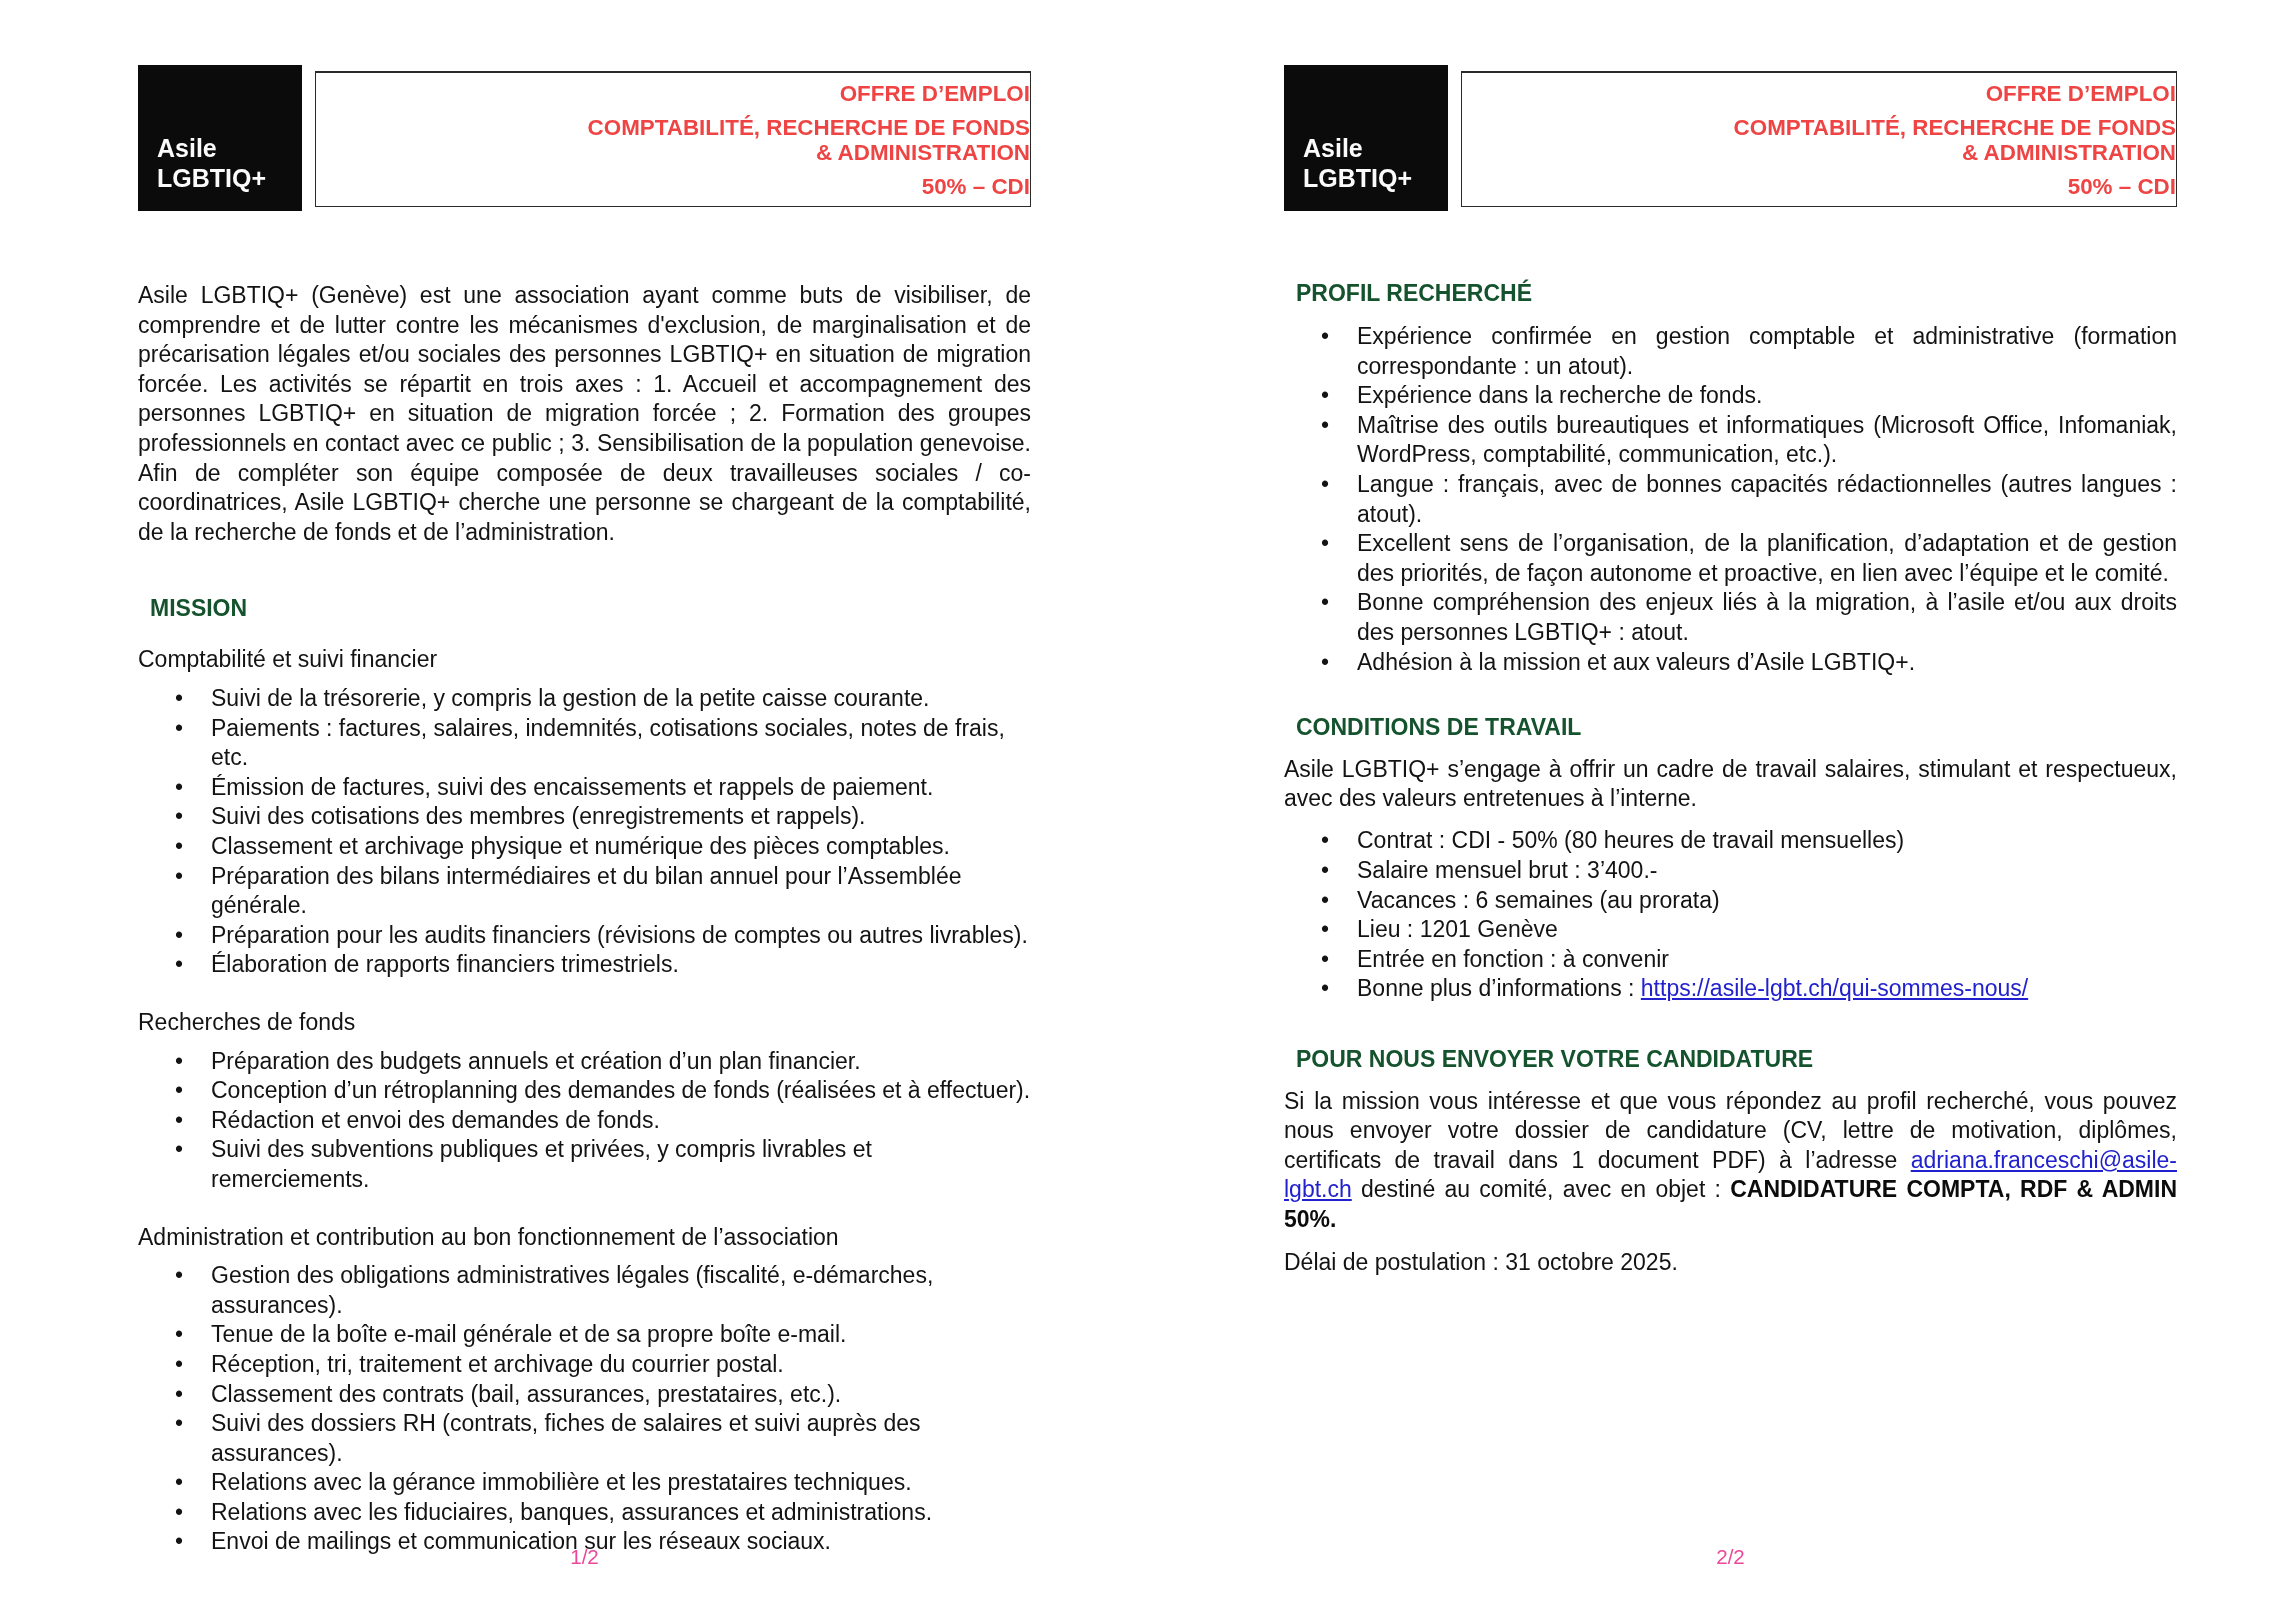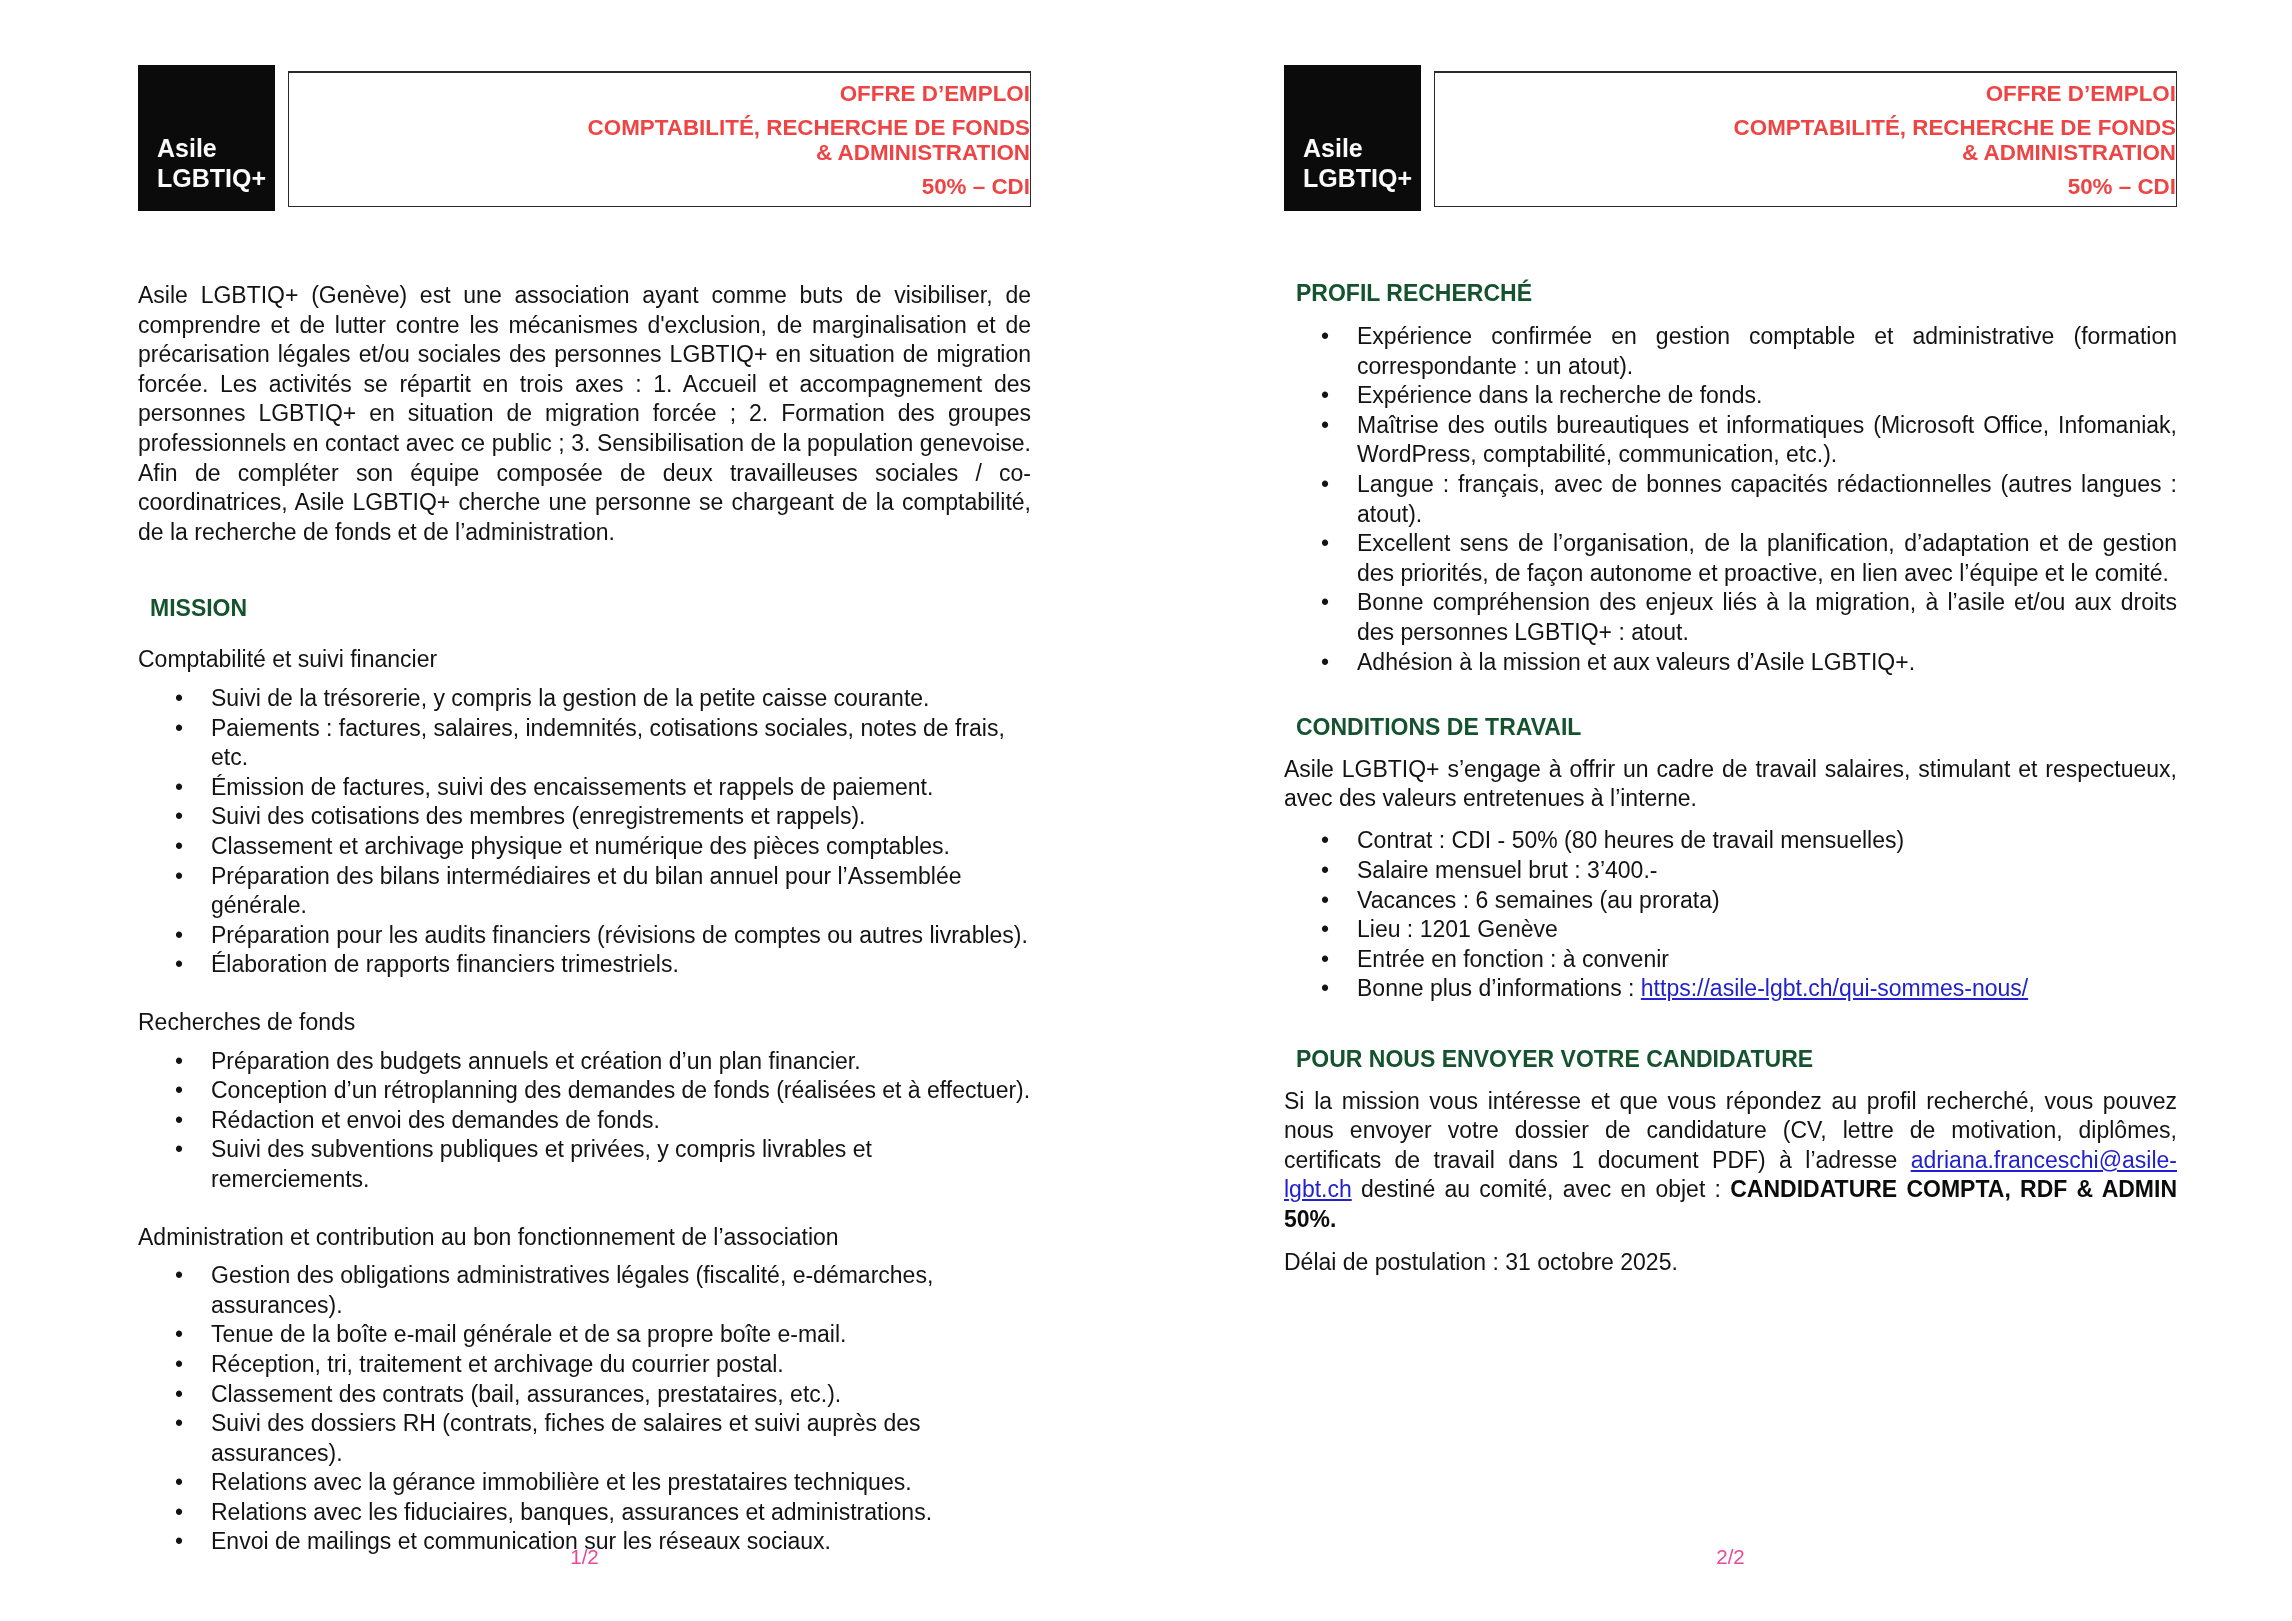--- a/index.html
+++ b/index.html
@@ -13,21 +13,21 @@
   .sheet { display: flex; width: 2293px; height: 1621px; }
   .page {
     position: relative;
     width: 1146px; height: 1621px;
     padding: 65px 115px 0 138px;
   }
 
   
   .header-row { display: flex; height: 146px; }
   .logo {
-    width: 137px; height: 146px;
+    width: 164px; height: 146px;
     background: #0b0b0b; color: #fbfbfb;
     display: flex; flex-direction: column; justify-content: flex-end;
     padding: 0 5.4px 18px 19px;
     font-weight: 700; font-size: 25px; line-height: 30px;
   }
   .title-box {
     flex: 1;
     margin: 6.3px 0 3.6px 12.5px;
     border: 1.8px solid #2a2a2a;
     border-top-width: 2.7px;

